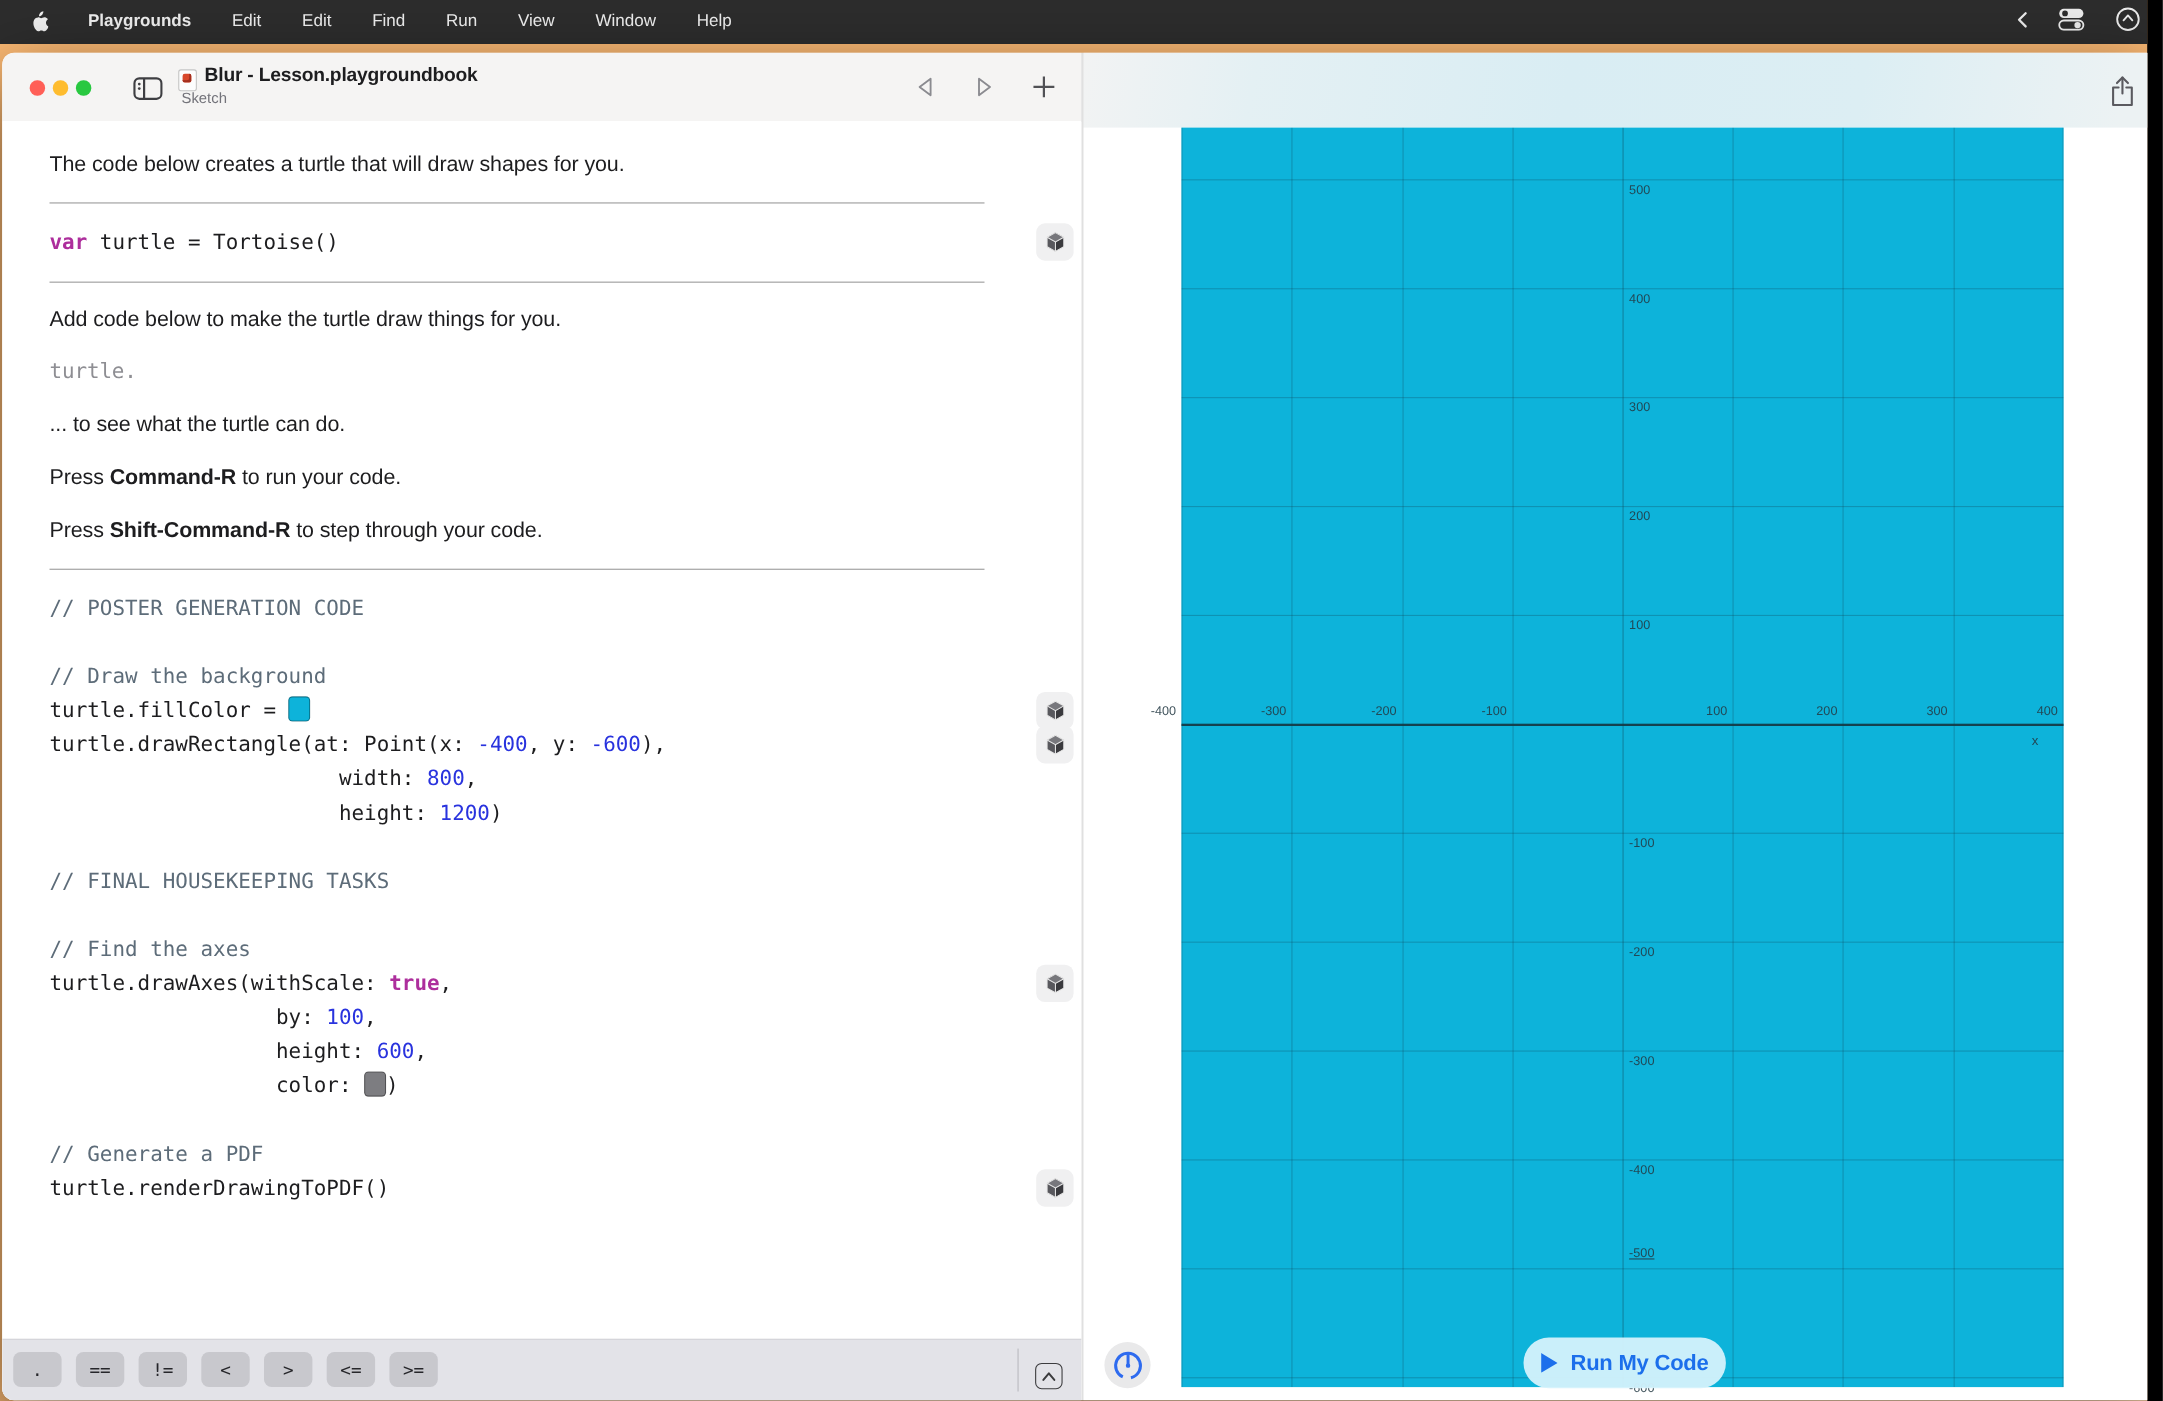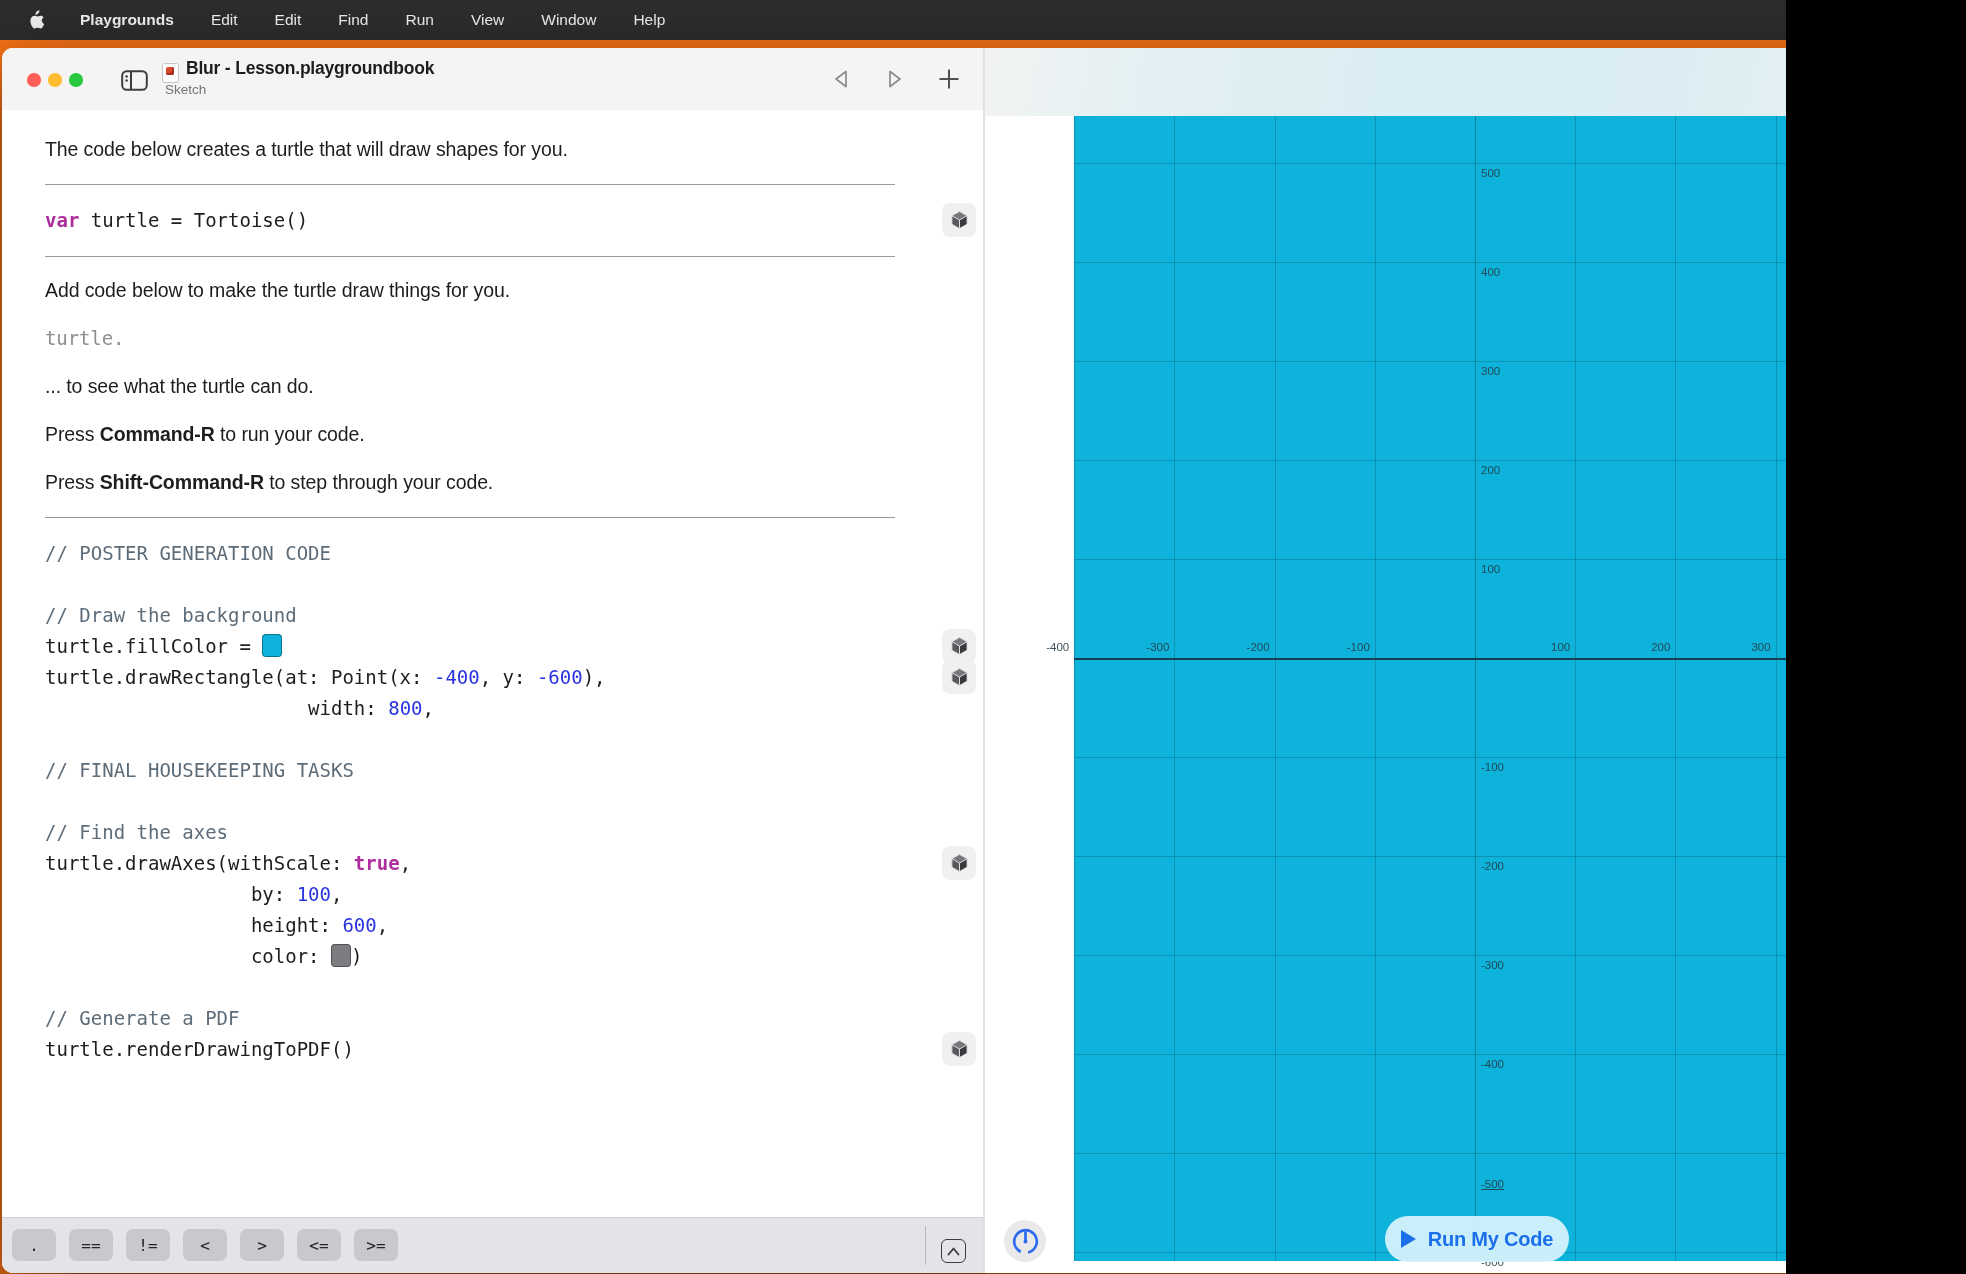--- a/index.html
+++ b/index.html
@@ -1,16 +1,16 @@
 <!DOCTYPE html>
 <html><head>
 <meta charset="utf-8">
 <style>
   html,body{margin:0;padding:0;background:#000;}
-  .stage{position:relative;width:1786px;height:1274px;background:#f97316;overflow:hidden;
+  .stage{position:relative;width:1952px;height:1274px;background:#fdba74;overflow:hidden;
          font-family:"Liberation Sans",sans-serif;-webkit-font-smoothing:antialiased;}
 
   
   .menubar{position:absolute;left:0;top:0;width:1966px;height:40px;background:#2d2d2d;
            display:flex;align-items:center;color:#f0f0f0;font-size:15.5px;}
   .menubar .apple{margin-left:27px;display:flex;align-items:center;}
   .menus{display:flex;margin-left:36px;column-gap:37px;align-items:center;}
   .menus .mi{cursor:default;}
   .menus .mi.app{font-weight:bold;}
   .mb-right{margin-left:auto;display:flex;align-items:center;column-gap:27px;padding-right:20px;}
@@ -215,21 +215,21 @@
             <div class="ticklab x" style="left: 752.8px; top: 525px;">400</div>
             <div class="ticklab" style="left: 407px; top: 51px;">500</div>
             <div class="ticklab" style="left: 407px; top: 150px;">400</div>
             <div class="ticklab" style="left: 407px; top: 249px;">300</div>
             <div class="ticklab" style="left: 407px; top: 348px;">200</div>
             <div class="ticklab" style="left: 407px; top: 447px;">100</div>
             <div class="ticklab" style="left: 407px; top: 645px;">-100</div>
             <div class="ticklab" style="left: 407px; top: 744px;">-200</div>
             <div class="ticklab" style="left: 407px; top: 843px;">-300</div>
             <div class="ticklab" style="left: 407px; top: 942px;">-400</div>
-            <div class="ticklab" style="left: 407px; top: 1062px; text-decoration: underline;">-500</div>
+            <div class="ticklab" style="left: 407px; top: 1018px; text-decoration: underline;">-500</div>
             <div class="ticklab" style="left: 407px; top: 1140px;">-600</div>
             <div class="axis-letter" style="left: 773px; top: 550px;">x</div>
           </div>
       </div>
 
       <button class="speed-btn">
         <svg width="31" height="31" viewBox="0 0 31 31">
           <circle cx="15.5" cy="15.5" r="11.3" fill="none" stroke="#2e6bef" stroke-width="2.7" stroke-dasharray="63 8" transform="rotate(115 15.5 15.5)"></circle>
           <line x1="15.5" y1="15.5" x2="15.5" y2="6.3" stroke="#2e6bef" stroke-width="2.7" stroke-linecap="round"></line>
           <circle cx="15.5" cy="15.5" r="2" fill="#2e6bef"></circle>
@@ -281,20 +281,21 @@
           <div class="codeline"><span><span>turtle.drawRectangle(at: Point(x: </span><span class="num">-400</span><span>, y: </span><span class="num">-600</span><span>),</span></span><button class="cube-btn"><svg width="19" height="20" viewBox="0 0 20 21">
                 <path d="M10 1.5 18 6v9l-8 4.5L2 15V6z" fill="#3a3a3e"></path>
                 <path d="M10 1.5 18 6l-8 4.5L2 6z" fill="#77777c"></path>
                 <path d="M10 10.5v9L2 15V6z" fill="#58585d"></path>
                 <g stroke="#e8e8e8" stroke-width="1" fill="none">
                   <path d="M10 1.5 18 6v9l-8 4.5L2 15V6z"></path>
                   <path d="M2 6l8 4.5L18 6M10 10.5v9"></path>
                 </g>
               </svg></button></div>
           <div class="codeline"><span>                       <span>width: </span><span class="num">800</span><span>,</span></span></div>
+          <div class="codeline"><span>                       <span>height: </span><span class="num">1200</span><span>)</span></span></div>
           <div class="gapline"></div>
           <div class="codeline"><span><span class="cmt">// FINAL HOUSEKEEPING TASKS</span></span></div>
           <div class="gapline"></div>
           <div class="codeline"><span><span class="cmt">// Find the axes</span></span></div>
           <div class="codeline"><span><span>turtle.drawAxes(withScale: </span><span class="kw">true</span><span>,</span></span><button class="cube-btn"><svg width="19" height="20" viewBox="0 0 20 21">
                 <path d="M10 1.5 18 6v9l-8 4.5L2 15V6z" fill="#3a3a3e"></path>
                 <path d="M10 1.5 18 6l-8 4.5L2 6z" fill="#77777c"></path>
                 <path d="M10 10.5v9L2 15V6z" fill="#58585d"></path>
                 <g stroke="#e8e8e8" stroke-width="1" fill="none">
                   <path d="M10 1.5 18 6v9l-8 4.5L2 15V6z"></path>

